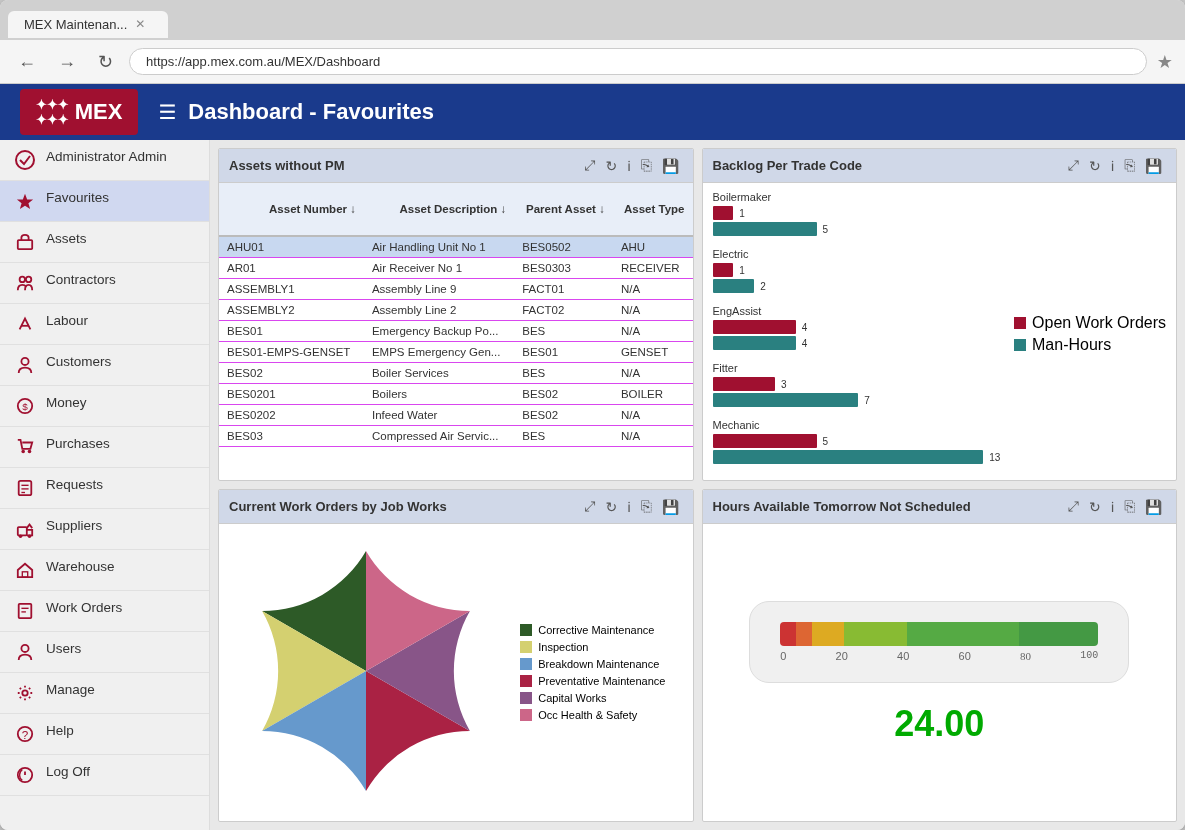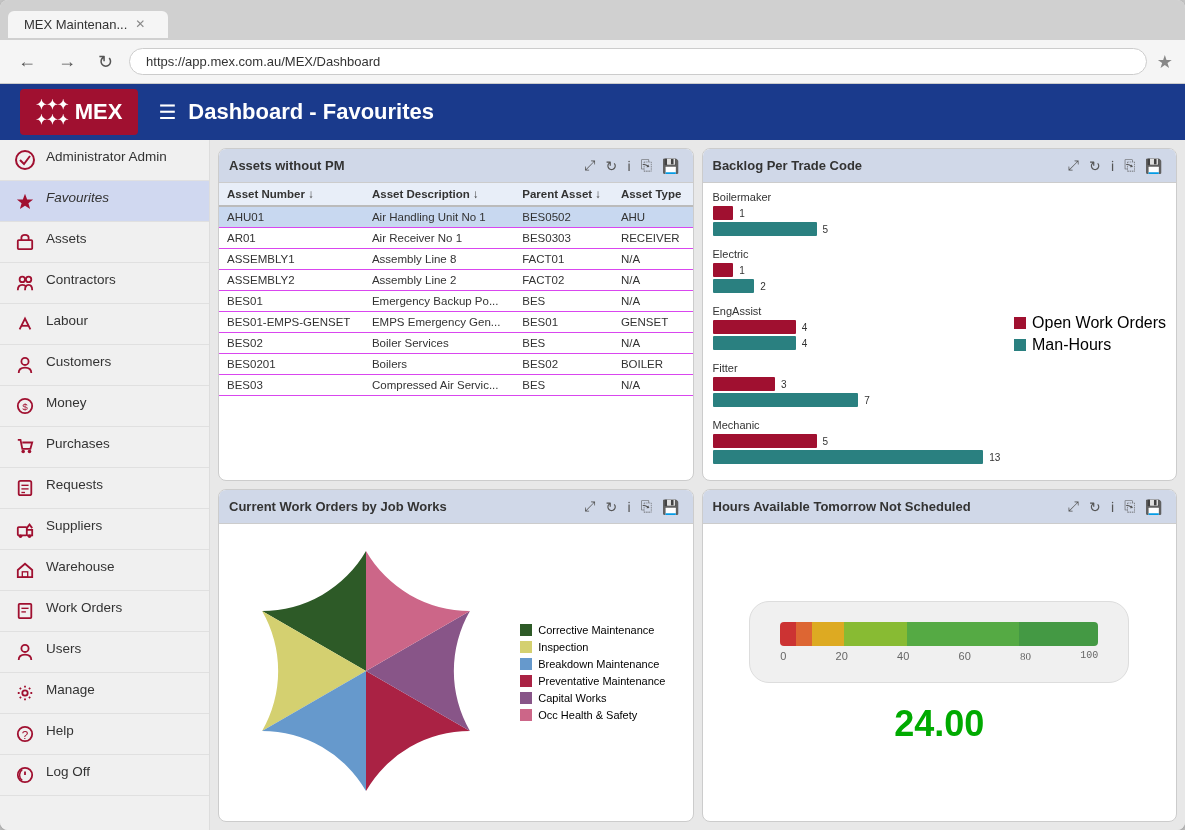--- a/index.html
+++ b/index.html
@@ -20,37 +20,37 @@
     .app-header { background: #1a3a8c; display: flex; align-items: center; padding: 0 20px; height: 56px; }
     .mex-logo { background: #a01030; color: white; font-size: 22px; font-weight: bold; padding: 8px 16px; border-radius: 4px; margin-right: 20px; display: flex; align-items: center; gap: 6px; }
     .header-menu-icon { color: white; font-size: 20px; margin-right: 12px; cursor: pointer; }
     .header-title { color: white; font-size: 22px; font-weight: bold; }
 
     .app-body { display: flex; flex: 1; overflow: hidden; }
 
     
     .sidebar { background: #f0f0f0; width: 210px; min-width: 210px; overflow-y: auto; border-right: 1px solid #ddd; }
     .sidebar-item { display: flex; align-items: flex-start; gap: 10px; padding: 9px 14px; font-size: 13.5px; color: #333; cursor: pointer; border-bottom: 1px solid #e0e0e0; }
-    .sidebar-item.active { background: #d0d8f0; font-style: italic; }
+    .sidebar-item.active { background: #d0d8f0; }
     .sidebar-icon { width: 22px; height: 22px; display: flex; align-items: center; justify-content: center; flex-shrink: 0; }
 
     
     .main-content { flex: 1; background: #e8e8e8; overflow: auto; padding: 8px; display: grid; grid-template-columns: 1fr 1fr; grid-template-rows: 1fr 1fr; gap: 8px; }
 
     
-    .panel { background: white; border: 1px solid #ccc; border-radius: 8px; display: flex; flex-direction: column; overflow: hidden; }
+    .panel { background: white; border: 1px solid #ccc; border-radius: 2px; display: flex; flex-direction: column; overflow: hidden; }
     .panel-header { background: #d0d8e8; display: flex; align-items: center; justify-content: space-between; padding: 6px 10px; border-bottom: 1px solid #ccc; }
     .panel-title { font-size: 13px; font-weight: bold; color: #333; }
     .panel-icons { display: flex; gap: 4px; align-items: center; }
     .panel-icon-btn { font-size: 14px; color: #555; cursor: pointer; padding: 1px 3px; }
     .panel-body { flex: 1; overflow: auto; }
 
     
     .asset-table { width: 100%; border-collapse: collapse; font-size: 11.5px; }
-    .asset-table th { background: #e8eef8; border-bottom: 2px solid #bbb; padding: 5px 8px; text-align: left; font-weight: bold; color: #333; white-space: nowrap; }
+    .asset-table th { background: #e8eef8; border-bottom: 2px solid #bbb; padding: 20px 8px; text-align: right; font-weight: bold; color: #333; white-space: nowrap; }
     .asset-table td { padding: 4px 8px; border-bottom: 1px solid #d946ef; color: #333; white-space: nowrap; }
     .asset-table tr.selected td { background: #c8d8f0; }
     .bar-group { display: flex; flex-direction: column; margin-bottom: 10px; }
     .bar-label { font-size: 11px; color: #333; margin-bottom: 3px; }
     .bar-row { display: flex; align-items: center; gap: 4px; margin-bottom: 2px; }
     .bar { height: 14px; border-radius: 1px; }
     .bar-red { background: #a01030; }
     .bar-teal { background: #2a8080; }
     .bar-value { font-size: 10px; color: #333; margin-left: 2px; }
     .legend-item { display: flex; align-items: center; gap: 6px; }
@@ -299,21 +299,21 @@
                     <td>AHU</td>
                   </tr>
                   <tr>
                     <td>AR01</td>
                     <td>Air Receiver No 1</td>
                     <td>BES0303</td>
                     <td>RECEIVER</td>
                   </tr>
                   <tr>
                     <td>ASSEMBLY1</td>
-                    <td>Assembly Line 8</td>
+                    <td>Assembly Line 9</td>
                     <td>FACT01</td>
                     <td>N/A</td>
                   </tr>
                   <tr>
                     <td>ASSEMBLY2</td>
                     <td>Assembly Line 2</td>
                     <td>FACT02</td>
                     <td>N/A</td>
                   </tr>
                   <tr>
@@ -332,20 +332,26 @@
                     <td>BES02</td>
                     <td>Boiler Services</td>
                     <td>BES</td>
                     <td>N/A</td>
                   </tr>
                   <tr>
                     <td>BES0201</td>
                     <td>Boilers</td>
                     <td>BES02</td>
                     <td>BOILER</td>
+                  </tr>
+                  <tr>
+                    <td>BES0202</td>
+                    <td>Infeed Water</td>
+                    <td>BES02</td>
+                    <td>N/A</td>
                   </tr>
                   <tr>
                     <td>BES03</td>
                     <td>Compressed Air Servic...</td>
                     <td>BES</td>
                     <td>N/A</td>
                   </tr>
                 </tbody>
             </table>
           </div>

